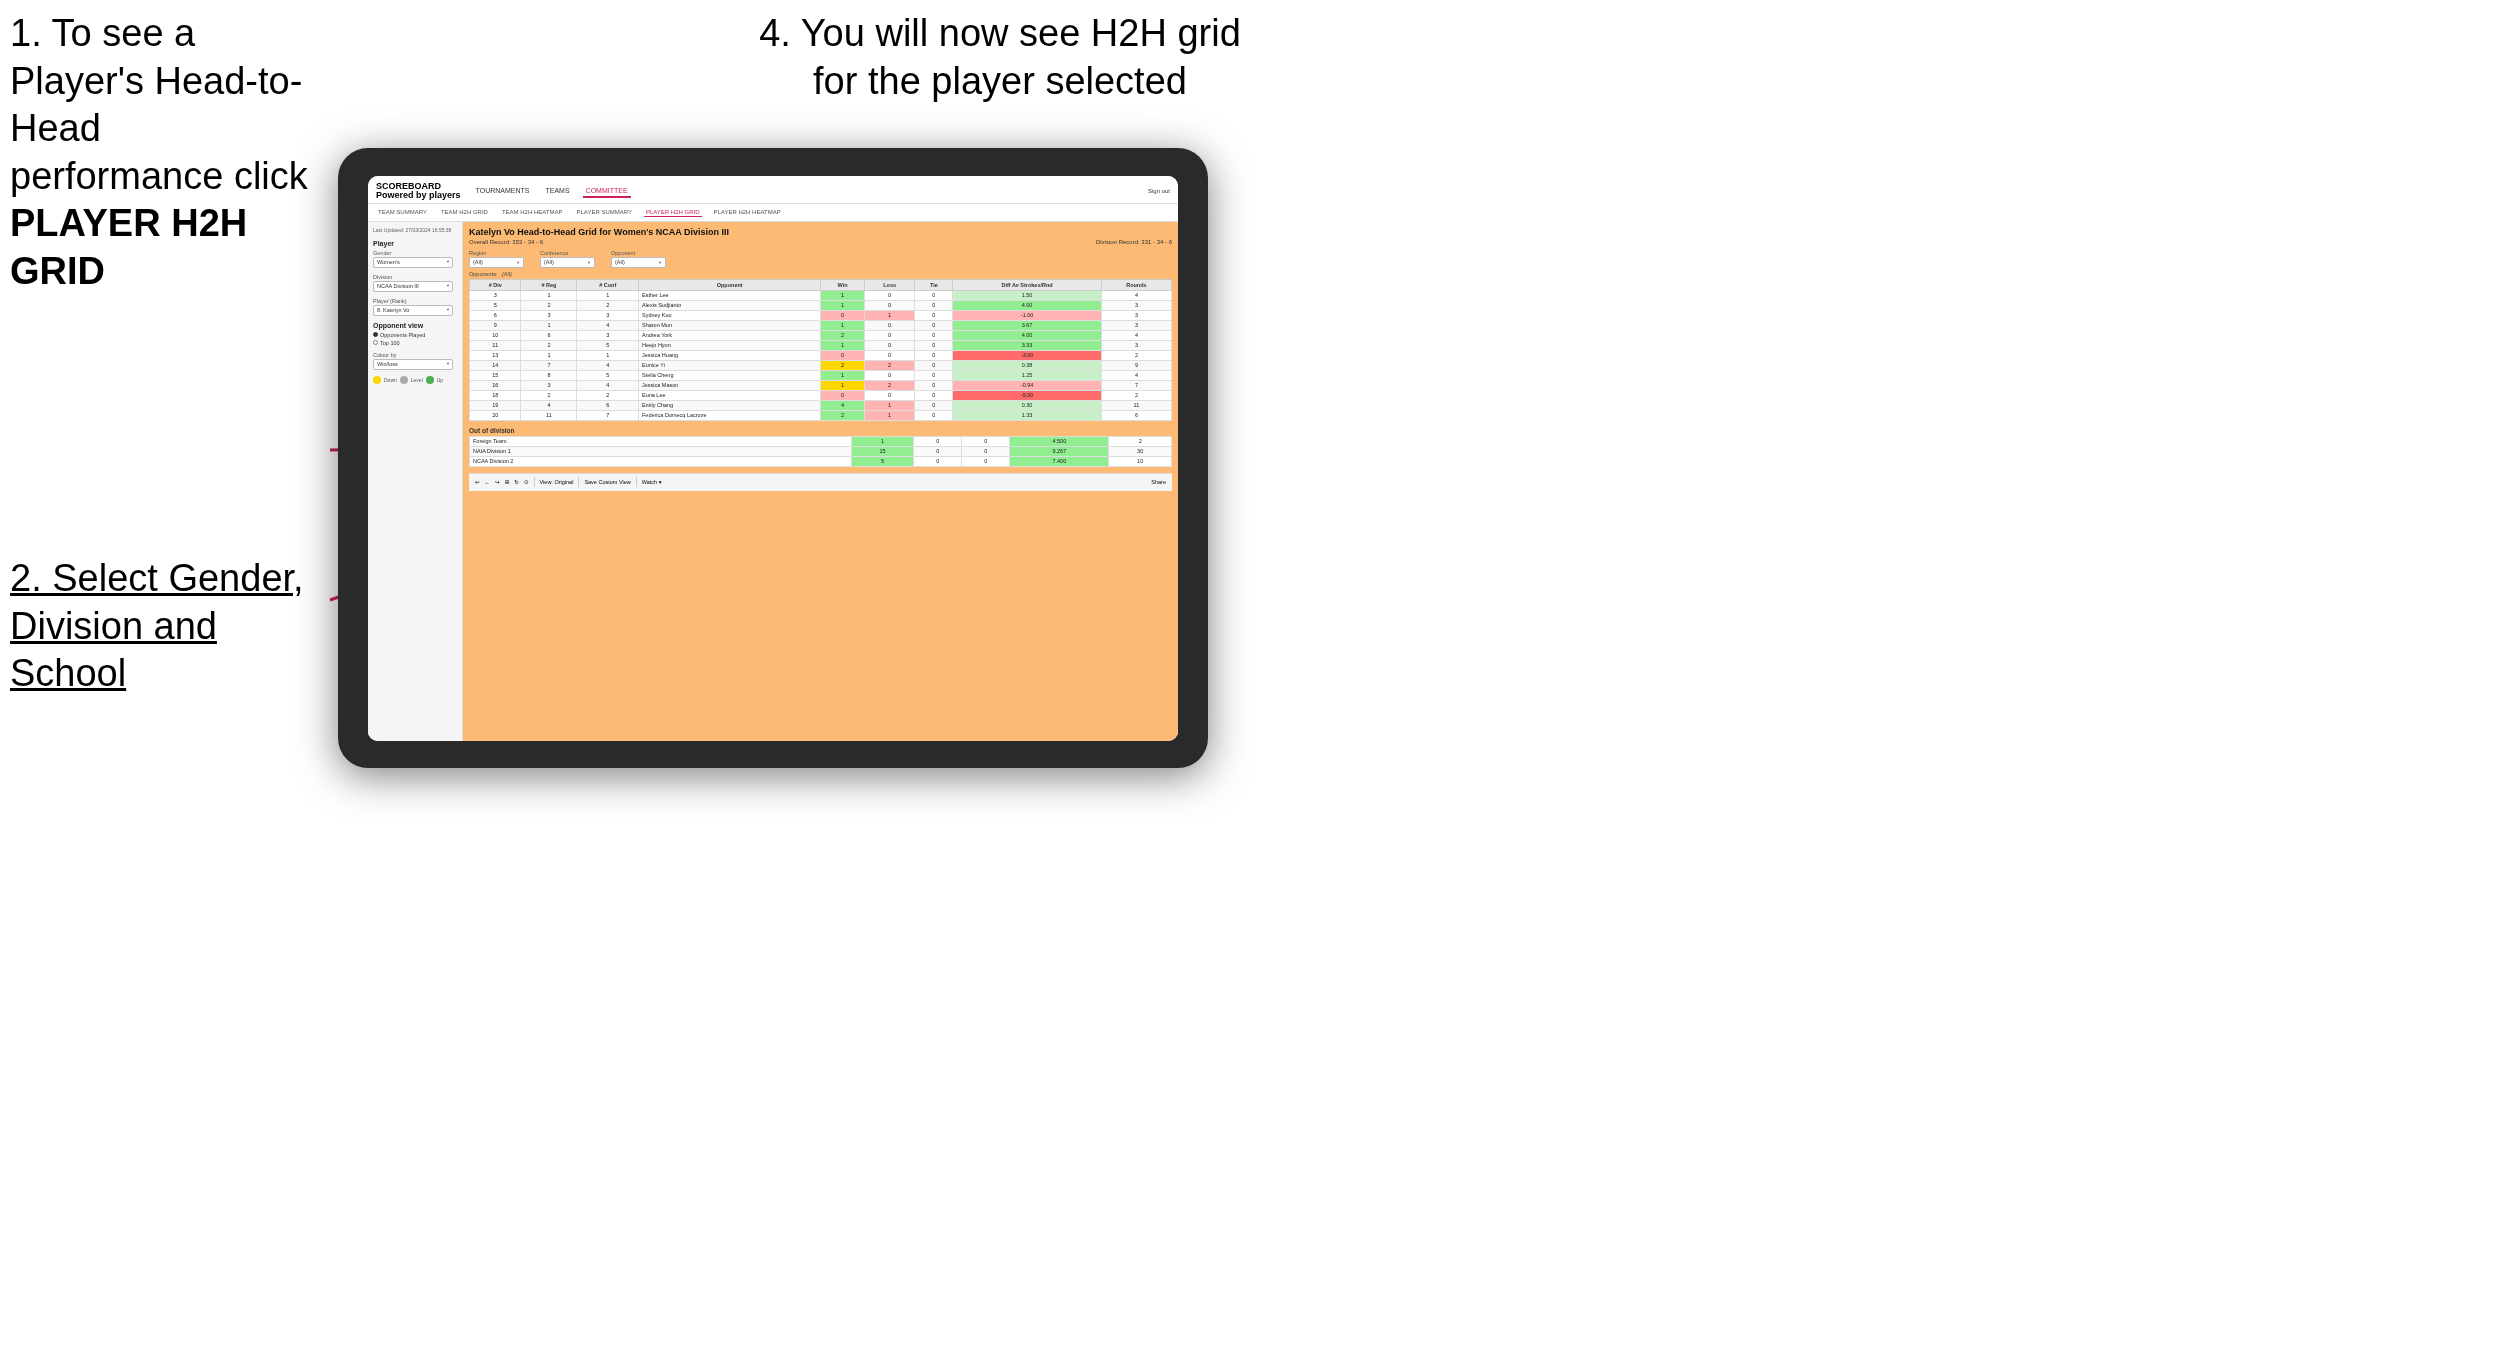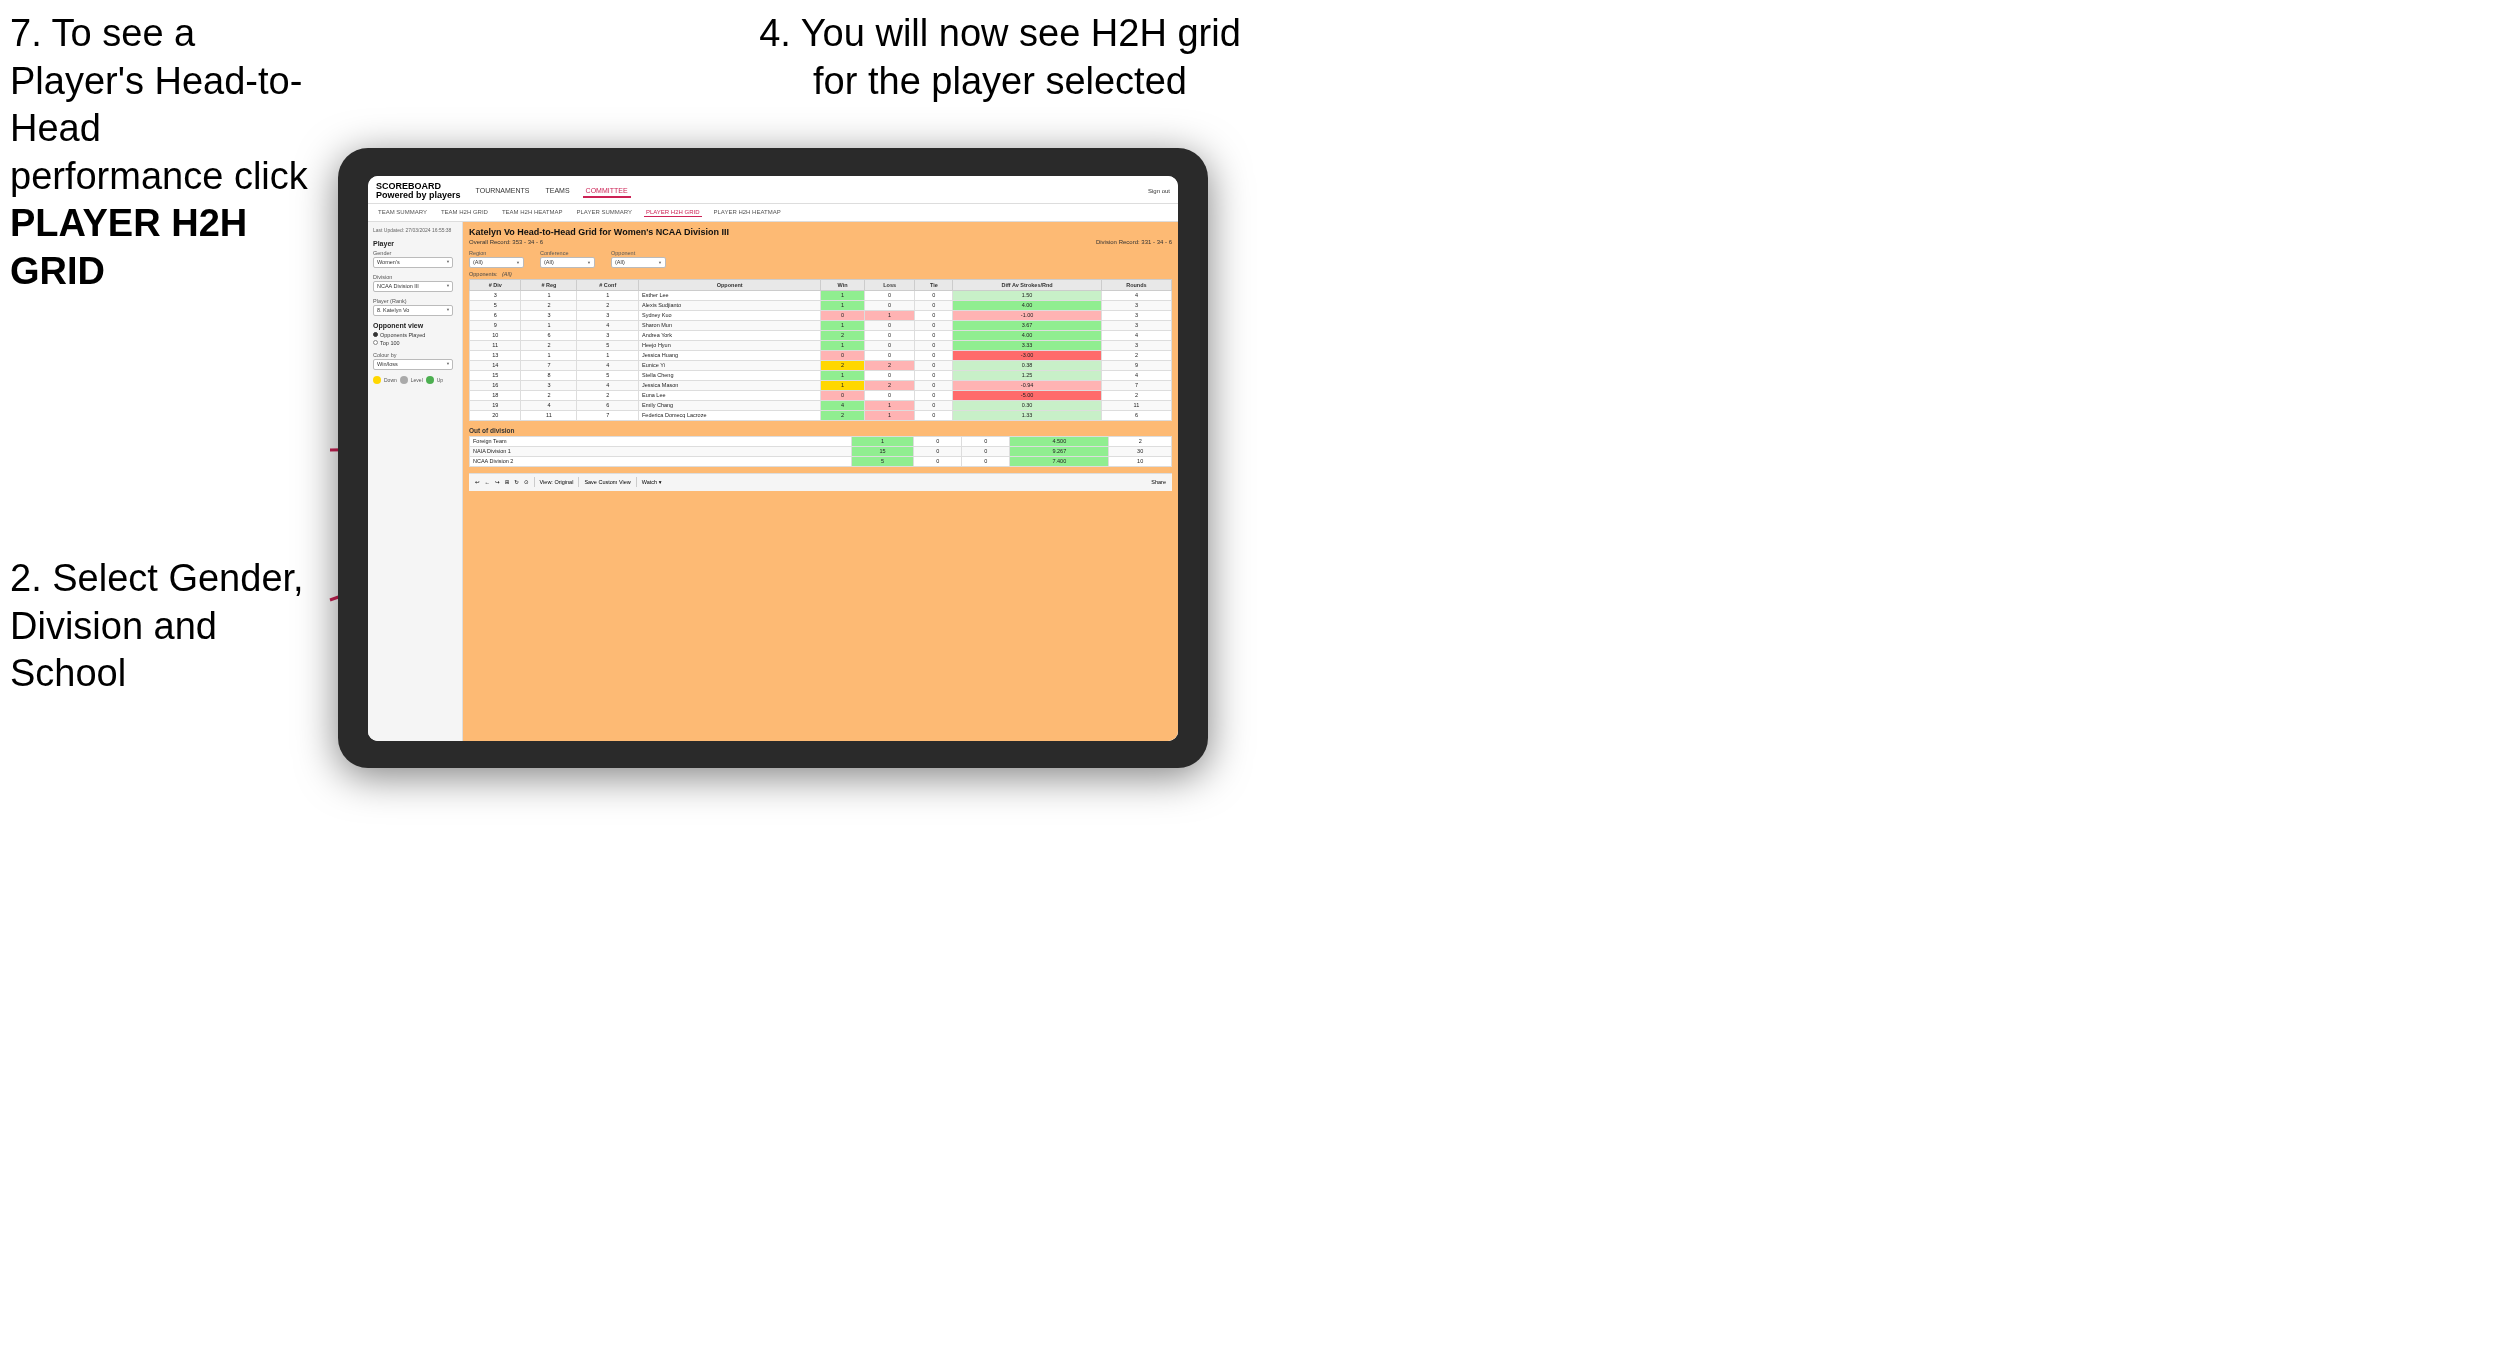--- a/index.html
+++ b/index.html
@@ -294,24 +294,24 @@
     svg.annotation {
       position: absolute;
       pointer-events: none;
     }
   </style>
 </head>
 <body>
 
 <div class="instructions-left">
   <div class="step">
-    <span>7. To see a Player's Head-to-Head performance click</span><br>
+    <span>1. To see a Player's Head-to-Head performance click</span><br>
     <strong>PLAYER H2H GRID</strong>
   </div>
-  <div class="step" style="margin-top: 260px;">
+  <div class="step" style="margin-top: 260px; text-decoration: underline;">
     <span>2. Select Gender, Division and School</span>
   </div>
 </div>
 
 <div class="instructions-top-right">
   <span>4. You will now see H2H grid for the player selected</span>
 </div>
 
 <svg class="annotation" width="2512" height="1352" viewBox="0 0 2512 1352">
 

